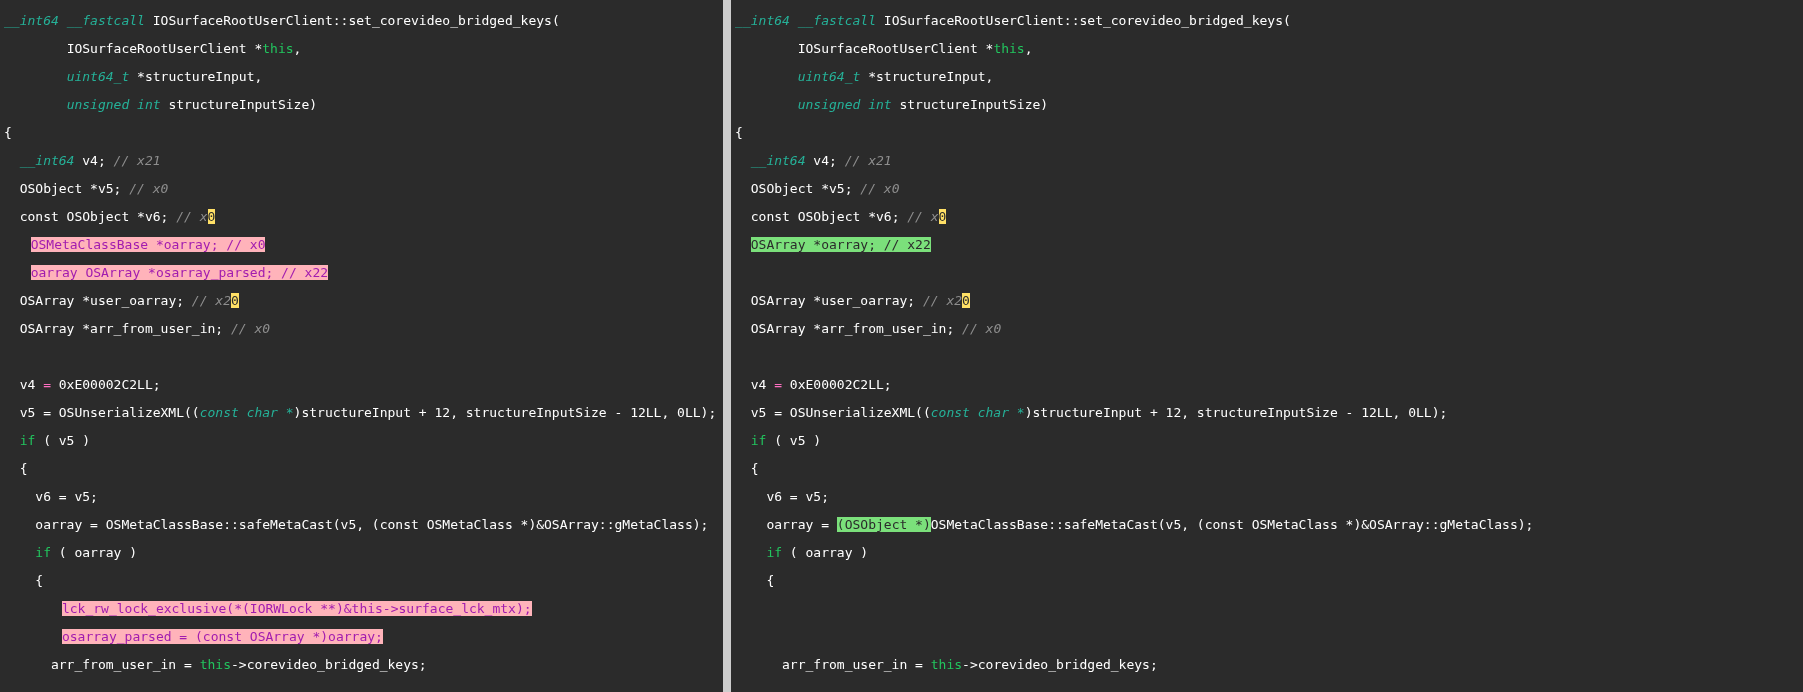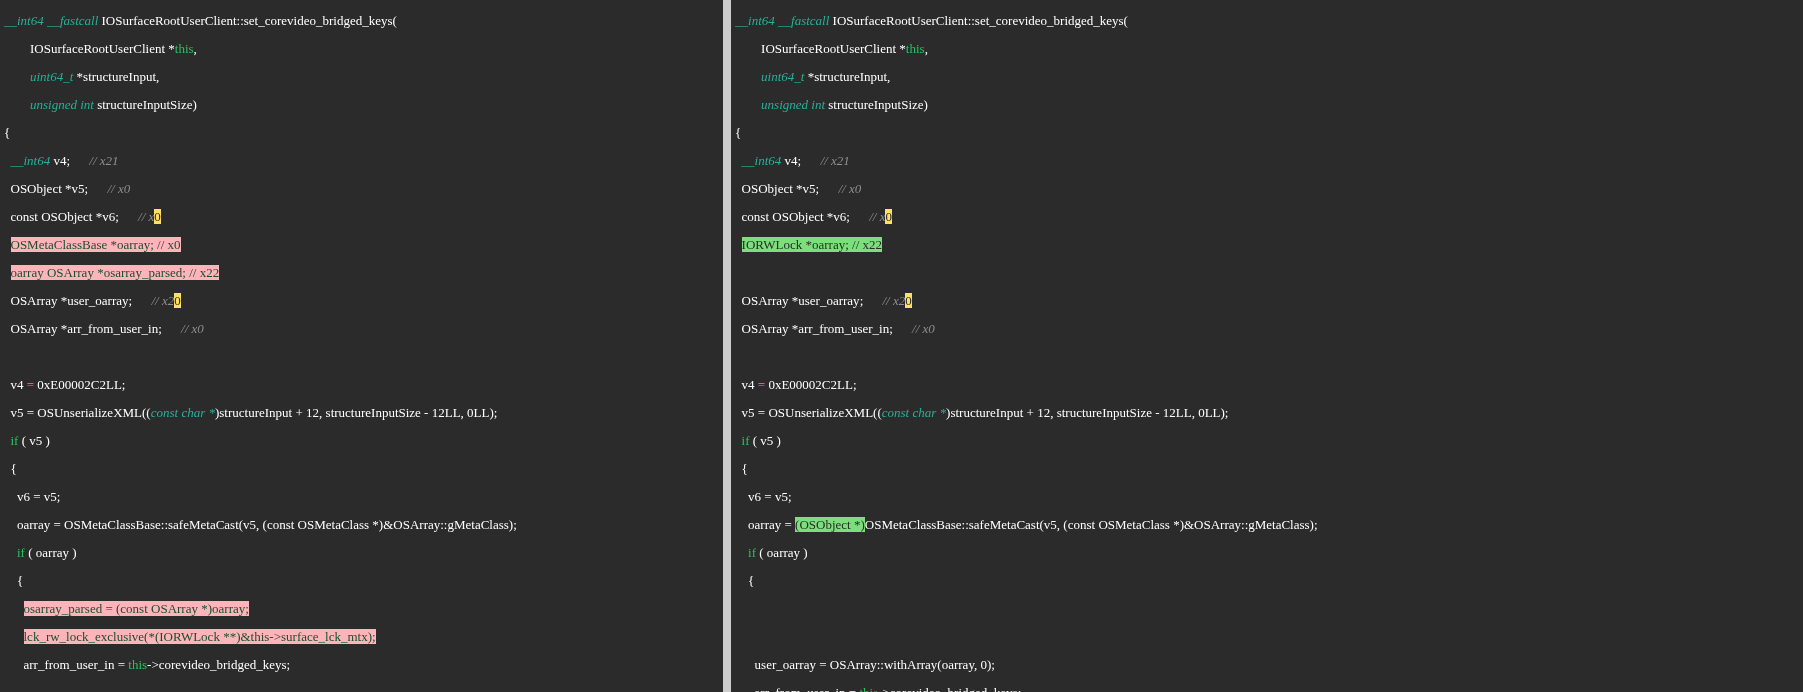--- a/index.html
+++ b/index.html
@@ -18,36 +18,35 @@
     display: flex;
     flex-direction: row;
     width: 1803px;
     height: 692px;
   }
   .pane {
     background: #2b2b2b;
     padding: 0 12px 4px 4px;
     overflow: hidden;
     white-space: pre;
-    font-family: Liberation Serif, serif;
   }
   .pane-left  { width: 720px; }
   .gap        { width: 8px; background: #cccccc; }
   .pane-right { width: 1075px; }
 
   .kw1   { color: #25b198; font-style: italic; }   
   .kw2   { color: #22c55e; }                        
   .sel   { color: #ffffff; }                        
-  .cmt   { color: #8e8e8e; font-style: italic; margin-left: 16px; }
+  .cmt   { color: #8e8e8e; font-style: italic; }
   .op    { color: #ff6fc1; }
 
   
   .hly { background: #ffe066; color: #2b2b2b; }
   
-  .hlr { background: #ffb3ba; color: #14532d; }
+  .hlr { background: #ffb3ba; color: #a21caf; margin-left: 11px; }
   
   .hlg { background: #7be07b; color: #2b2b2b; }
 
   .ln { display: block; height: 14px; }
 </style>
 </head>
 <body>
 
 <div class="wrap">
 
@@ -66,22 +65,22 @@
 <span class="ln">  <span class="sel">OSArray *</span><span class="sel">arr_from_user_in</span><span class="sel">; </span><span class="cmt">// x0</span></span>
 <span class="ln"> </span>
 <span class="ln">  <span class="sel">v4 </span><span class="op">=</span><span class="sel"> 0xE00002C2LL;</span></span>
 <span class="ln">  <span class="sel">v5 = OSUnserializeXML((</span><span class="kw1">const char *</span><span class="sel">)structureInput + 12, structureInputSize - 12LL, 0LL);</span></span>
 <span class="ln">  <span class="kw2">if</span><span class="sel"> ( v5 )</span></span>
 <span class="ln">  <span class="sel">{</span></span>
 <span class="ln">    <span class="sel">v6 = v5;</span></span>
 <span class="ln">    <span class="sel">oarray = OSMetaClassBase::safeMetaCast(v5, (const OSMetaClass *)&amp;OSArray::gMetaClass);</span></span>
 <span class="ln">    <span class="kw2">if</span><span class="sel"> ( oarray )</span></span>
 <span class="ln">    <span class="sel">{</span></span>
+<span class="ln">      <span class="hlr">lck_rw_lock_exclusive(*(IORWLock **)&amp;this-&gt;surface_lck_mtx);</span></span>
 <span class="ln">      <span class="hlr">osarray_parsed = (const OSArray *)oarray;</span></span>
-<span class="ln">      <span class="hlr">lck_rw_lock_exclusive(*(IORWLock **)&amp;this-&gt;surface_lck_mtx);</span></span>
 <span class="ln">      <span class="sel">arr_from_user_in = </span><span class="kw2">this</span><span class="sel">-&gt;corevideo_bridged_keys;</span></span>
 
 
 
 
 
 
 
 
 
@@ -93,36 +92,35 @@
 
 <div class="pane pane-right">
 <span class="ln"><span class="kw1">__int64</span> <span class="kw1">__fastcall</span> <span class="sel">IOSurfaceRootUserClient</span><span class="sel">::</span><span class="sel">set_corevideo_bridged_keys</span><span class="sel">(</span></span>
 <span class="ln">        <span class="sel">IOSurfaceRootUserClient *</span><span class="kw2">this</span><span class="sel">,</span></span>
 <span class="ln">        <span class="kw1">uint64_t</span><span class="sel"> *</span><span class="sel">structureInput</span><span class="sel">,</span></span>
 <span class="ln">        <span class="kw1">unsigned int</span><span class="sel"> </span><span class="sel">structureInputSize</span><span class="sel">)</span></span>
 <span class="ln"><span class="sel">{</span></span>
 <span class="ln">  <span class="kw1">__int64</span><span class="sel"> </span><span class="sel">v4</span><span class="sel">; </span><span class="cmt">// x21</span></span>
 <span class="ln">  <span class="sel">OSObject *</span><span class="sel">v5</span><span class="sel">; </span><span class="cmt">// x0</span></span>
 <span class="ln">  <span class="sel">const OSObject *</span><span class="sel">v6</span><span class="sel">; </span><span class="cmt">// x</span><span class="hly">0</span></span>
-<span class="ln">  <span class="hlg">IORWLock *oarray; // x22</span></span>
+<span class="ln">  <span class="hlg">OSArray *oarray; // x22</span></span>
 <span class="ln"> </span>
 <span class="ln">  <span class="sel">OSArray *</span><span class="sel">user_oarray</span><span class="sel">; </span><span class="cmt">// x2</span><span class="hly">0</span></span>
 <span class="ln">  <span class="sel">OSArray *</span><span class="sel">arr_from_user_in</span><span class="sel">; </span><span class="cmt">// x0</span></span>
 <span class="ln"> </span>
 <span class="ln">  <span class="sel">v4 </span><span class="op">=</span><span class="sel"> 0xE00002C2LL;</span></span>
 <span class="ln">  <span class="sel">v5 = OSUnserializeXML((</span><span class="kw1">const char *</span><span class="sel">)structureInput + 12, structureInputSize - 12LL, 0LL);</span></span>
 <span class="ln">  <span class="kw2">if</span><span class="sel"> ( v5 )</span></span>
 <span class="ln">  <span class="sel">{</span></span>
 <span class="ln">    <span class="sel">v6 = v5;</span></span>
 <span class="ln">    <span class="sel">oarray = </span><span class="hlg">(OSObject *)</span><span class="sel">OSMetaClassBase::safeMetaCast(v5, (const OSMetaClass *)&amp;OSArray::gMetaClass);</span></span>
 <span class="ln">    <span class="kw2">if</span><span class="sel"> ( oarray )</span></span>
 <span class="ln">    <span class="sel">{</span></span>
 <span class="ln"> </span>
 <span class="ln"> </span>
-<span class="ln">      <span class="sel">user_oarray = OSArray::withArray(oarray, 0);</span></span>
 <span class="ln">      <span class="sel">arr_from_user_in = </span><span class="kw2">this</span><span class="sel">-&gt;corevideo_bridged_keys;</span></span>
 
 
 
 
 
 
 
 
 

